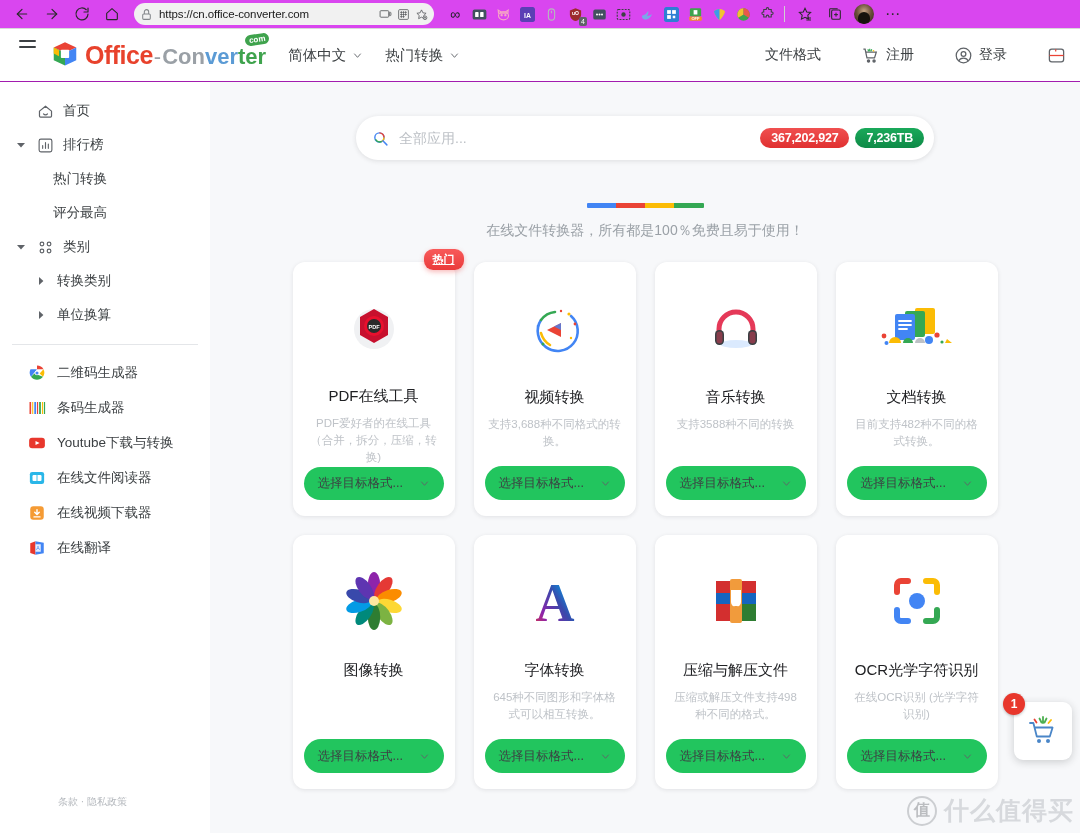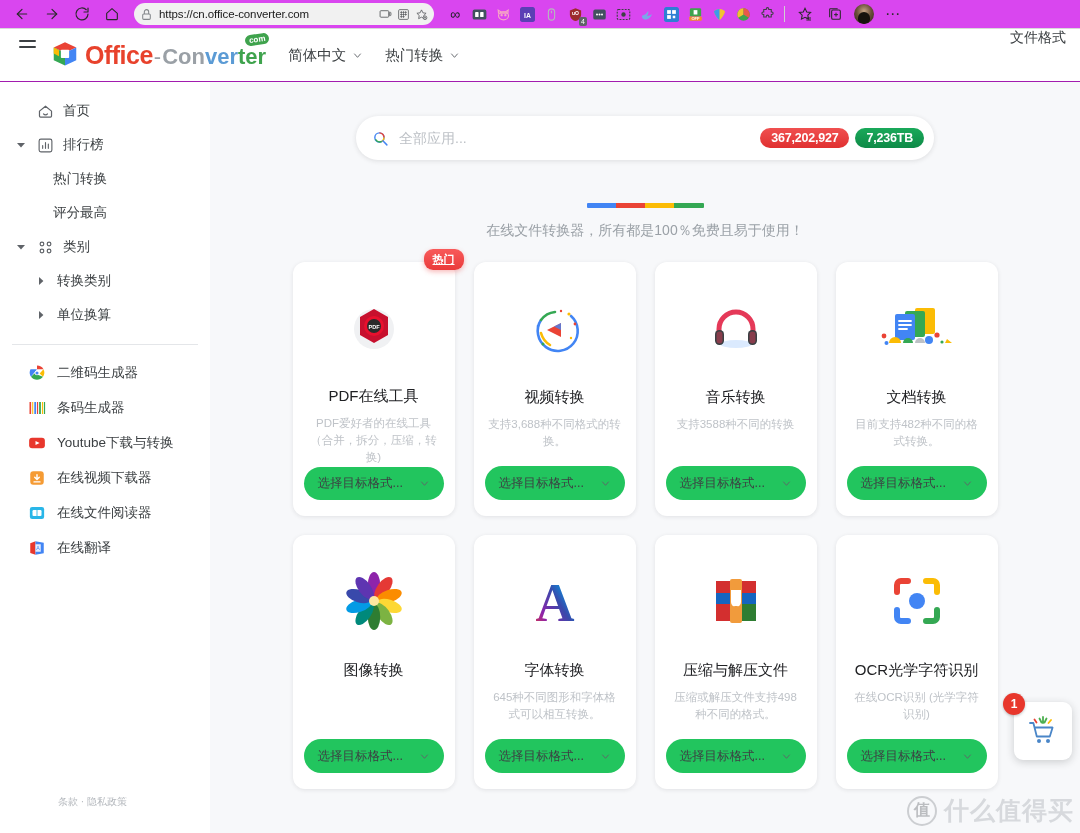--- a/index.html
+++ b/index.html
@@ -99,21 +99,21 @@
   }
 
   .nav-drop {
     display: flex; align-items: center; gap: 6px;
     font-size: 14.5px; color: #3c4043; margin-left: 22px;
     cursor: pointer; white-space: nowrap;
   }
   .chev { width: 11px; height: 11px; stroke: #5f6368; stroke-width: 2; fill: none; }
 
   .header-right {
-    margin-left: auto; display: flex; align-items: center; gap: 40px; flex-direction: column;
+    margin-left: auto; display: flex; align-items: center; gap: 40px;
   }
   .hr-item {
     display: flex; align-items: center; gap: 6px;
     font-size: 14px; color: #3c4043; cursor: pointer; white-space: nowrap;
   }
   .hr-icon { width: 19px; height: 19px; flex: none; }
 
   
   .body-wrap { display: flex; width: 1080px; height: 751px; }
 
@@ -596,33 +596,33 @@
     </div>
     <div class="side-tool">
       <svg class="tool-ico" viewBox="0 0 24 24">
           <rect x="1.5" y="5" width="21" height="14" rx="4" fill="#e8372c"></rect>
           <path d="M10 9.2l5.5 2.8L10 14.8z" fill="#fff"></path>
         </svg>
       <span>Youtube下载与转换</span>
     </div>
     <div class="side-tool">
       <svg class="tool-ico" viewBox="0 0 24 24">
+          <rect x="2.5" y="4" width="19" height="16" rx="3" fill="#29b6e8"></rect>
+          <rect x="6" y="8" width="12" height="8" rx="1.5" fill="#fff"></rect>
+          <path d="M12 8v8" stroke="#29b6e8" stroke-width="1.2"></path>
+        </svg>
+      <span>在线文件阅读器</span>
+    </div>
+    <div class="side-tool">
+      <svg class="tool-ico" viewBox="0 0 24 24">
           <rect x="3" y="3" width="18" height="18" rx="4" fill="#f59b34"></rect>
           <path d="M12 7.5v6M9 11l3 3 3-3" stroke="#fff" stroke-width="1.9" fill="none" stroke-linecap="round" stroke-linejoin="round"></path>
           <path d="M8 17.2h8" stroke="#fff" stroke-width="1.8" stroke-linecap="round"></path>
         </svg>
       <span>在线视频下载器</span>
-    </div>
-    <div class="side-tool">
-      <svg class="tool-ico" viewBox="0 0 24 24">
-          <rect x="2.5" y="4" width="19" height="16" rx="3" fill="#29b6e8"></rect>
-          <rect x="6" y="8" width="12" height="8" rx="1.5" fill="#fff"></rect>
-          <path d="M12 8v8" stroke="#29b6e8" stroke-width="1.2"></path>
-        </svg>
-      <span>在线文件阅读器</span>
     </div>
     <div class="side-tool">
       <svg class="tool-ico" viewBox="0 0 24 24">
           <path d="M3 5.5L10 3v18l-7-2.5z" fill="#e8372c"></path>
           <path d="M10 3l11 2v14l-11 2z" fill="#4285f4"></path>
           <path d="M10 7h7v10h-7z" fill="#fff" opacity=".85"></path>
           <text x="13.5" y="14.8" font-size="7" fill="#4285f4" text-anchor="middle" font-family="Liberation Sans">A</text>
         </svg>
       <span>在线翻译</span>
     </div>

